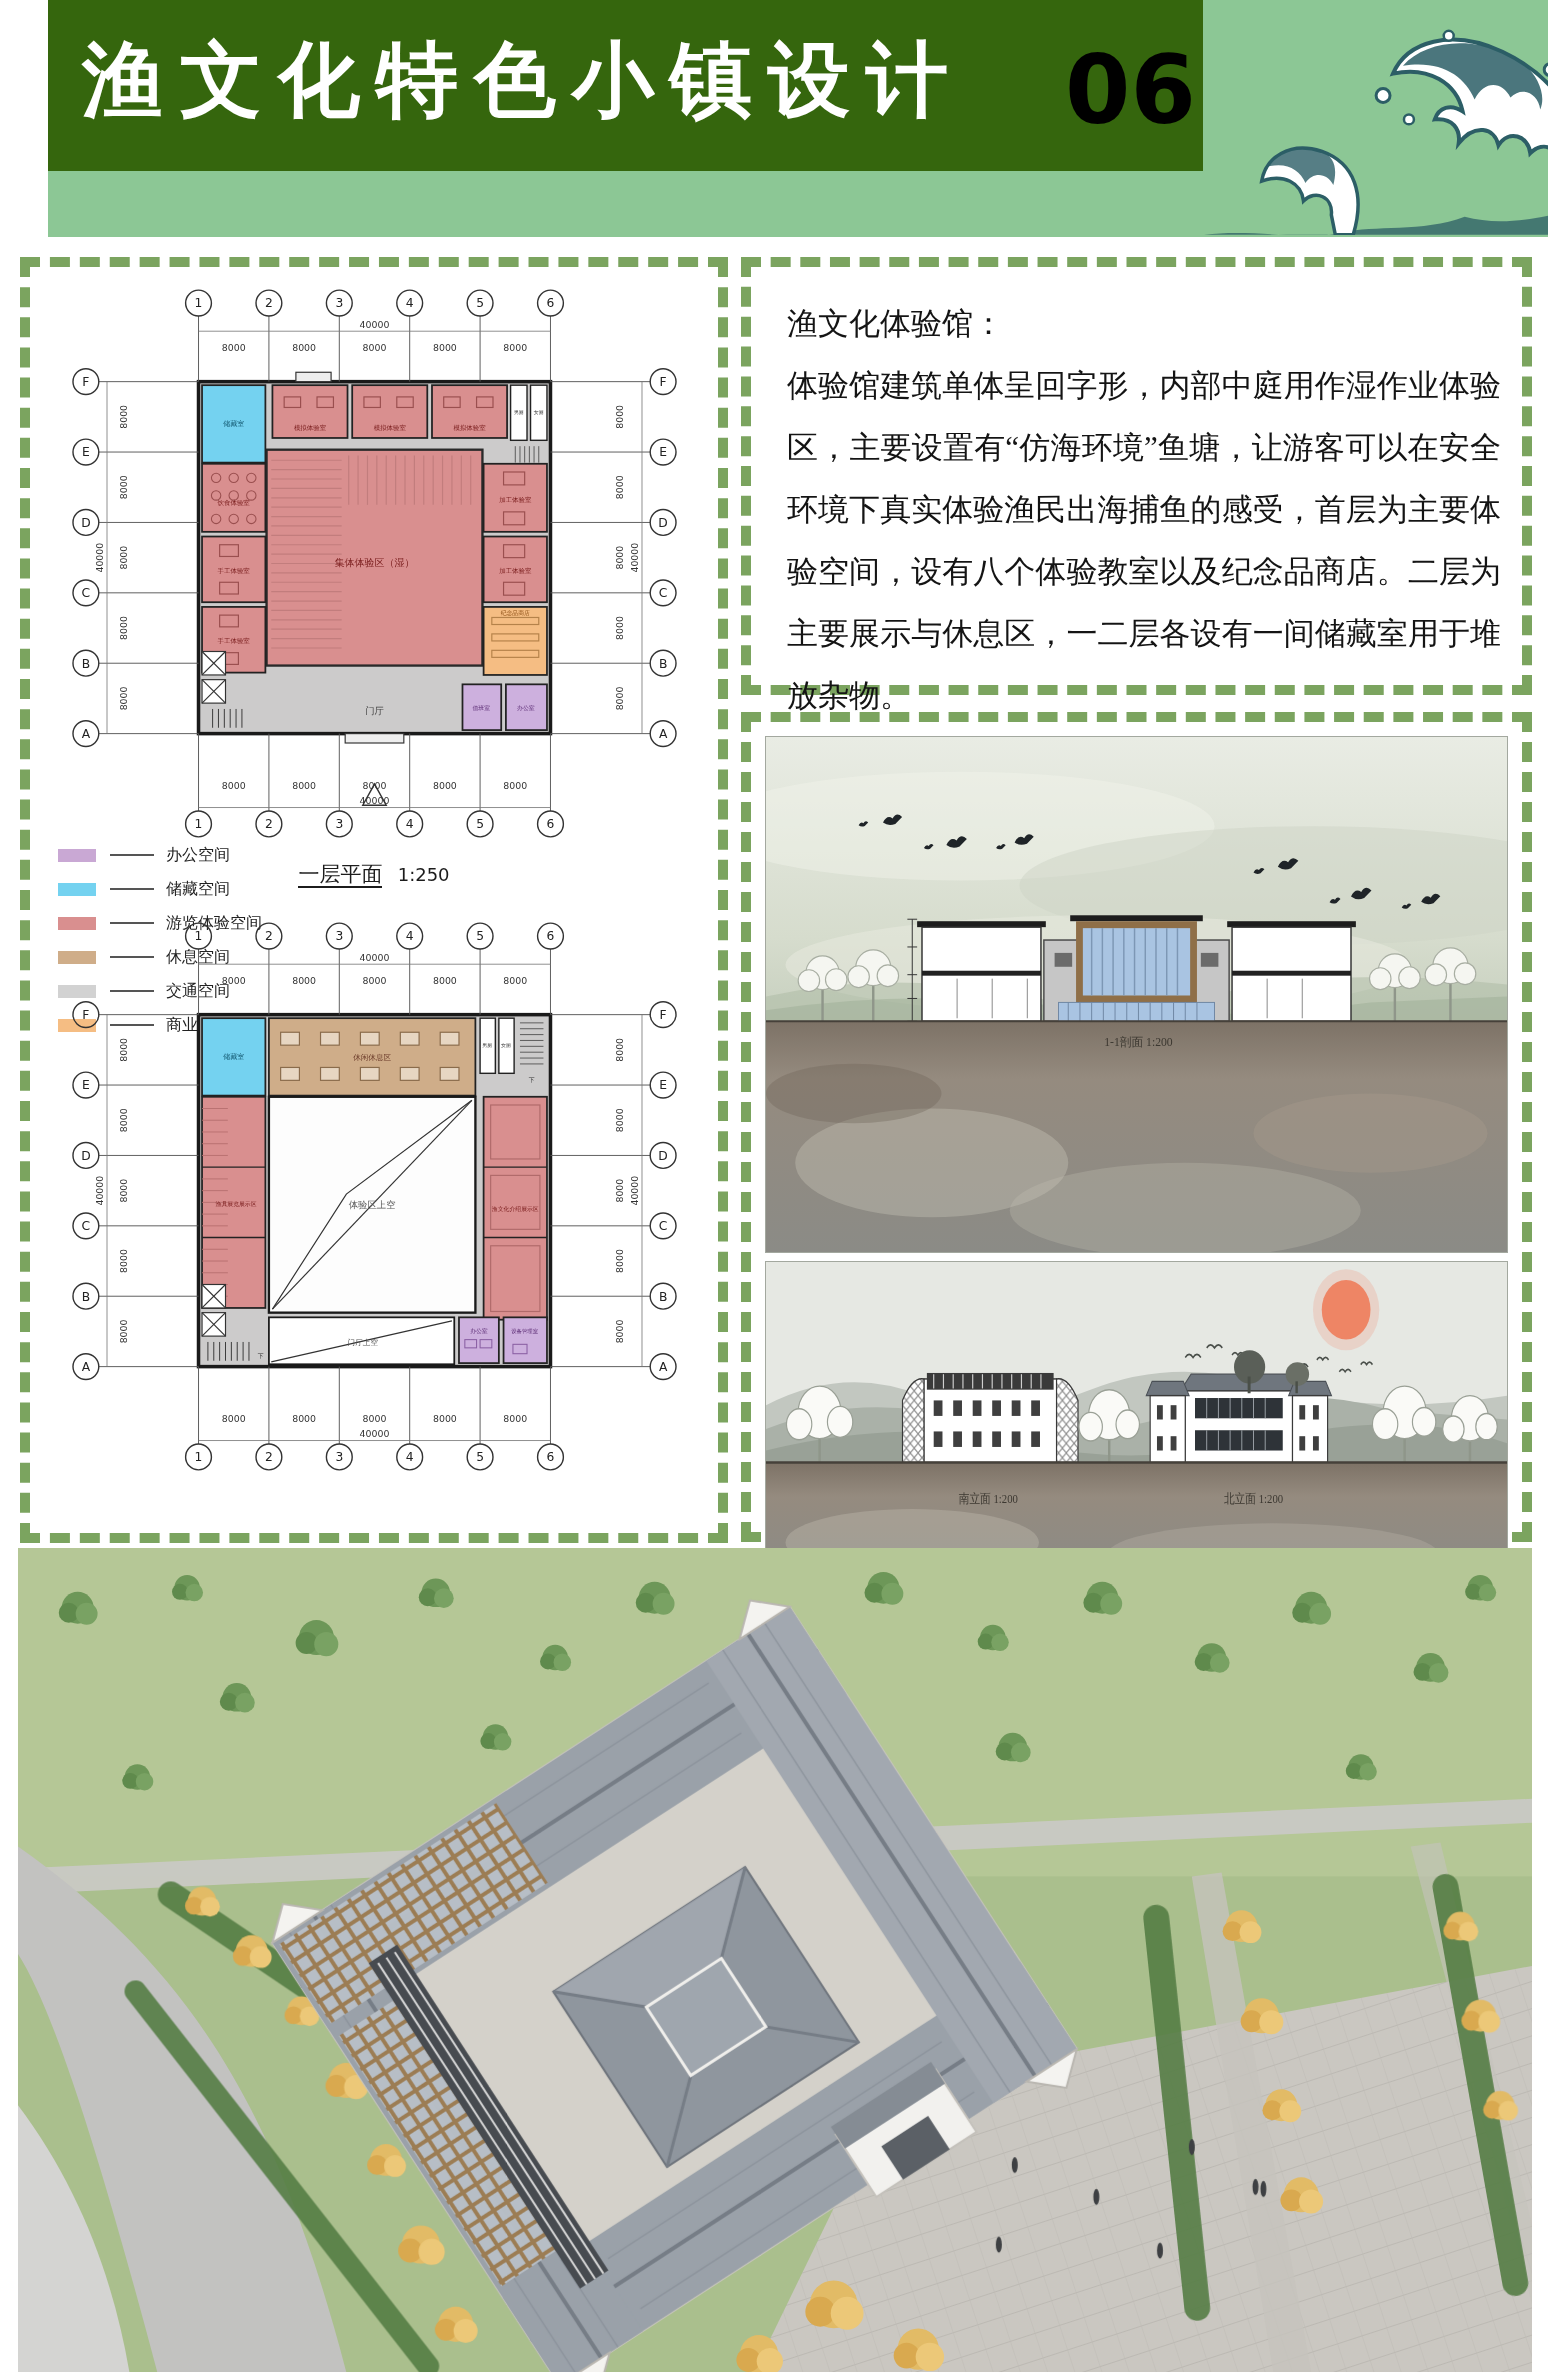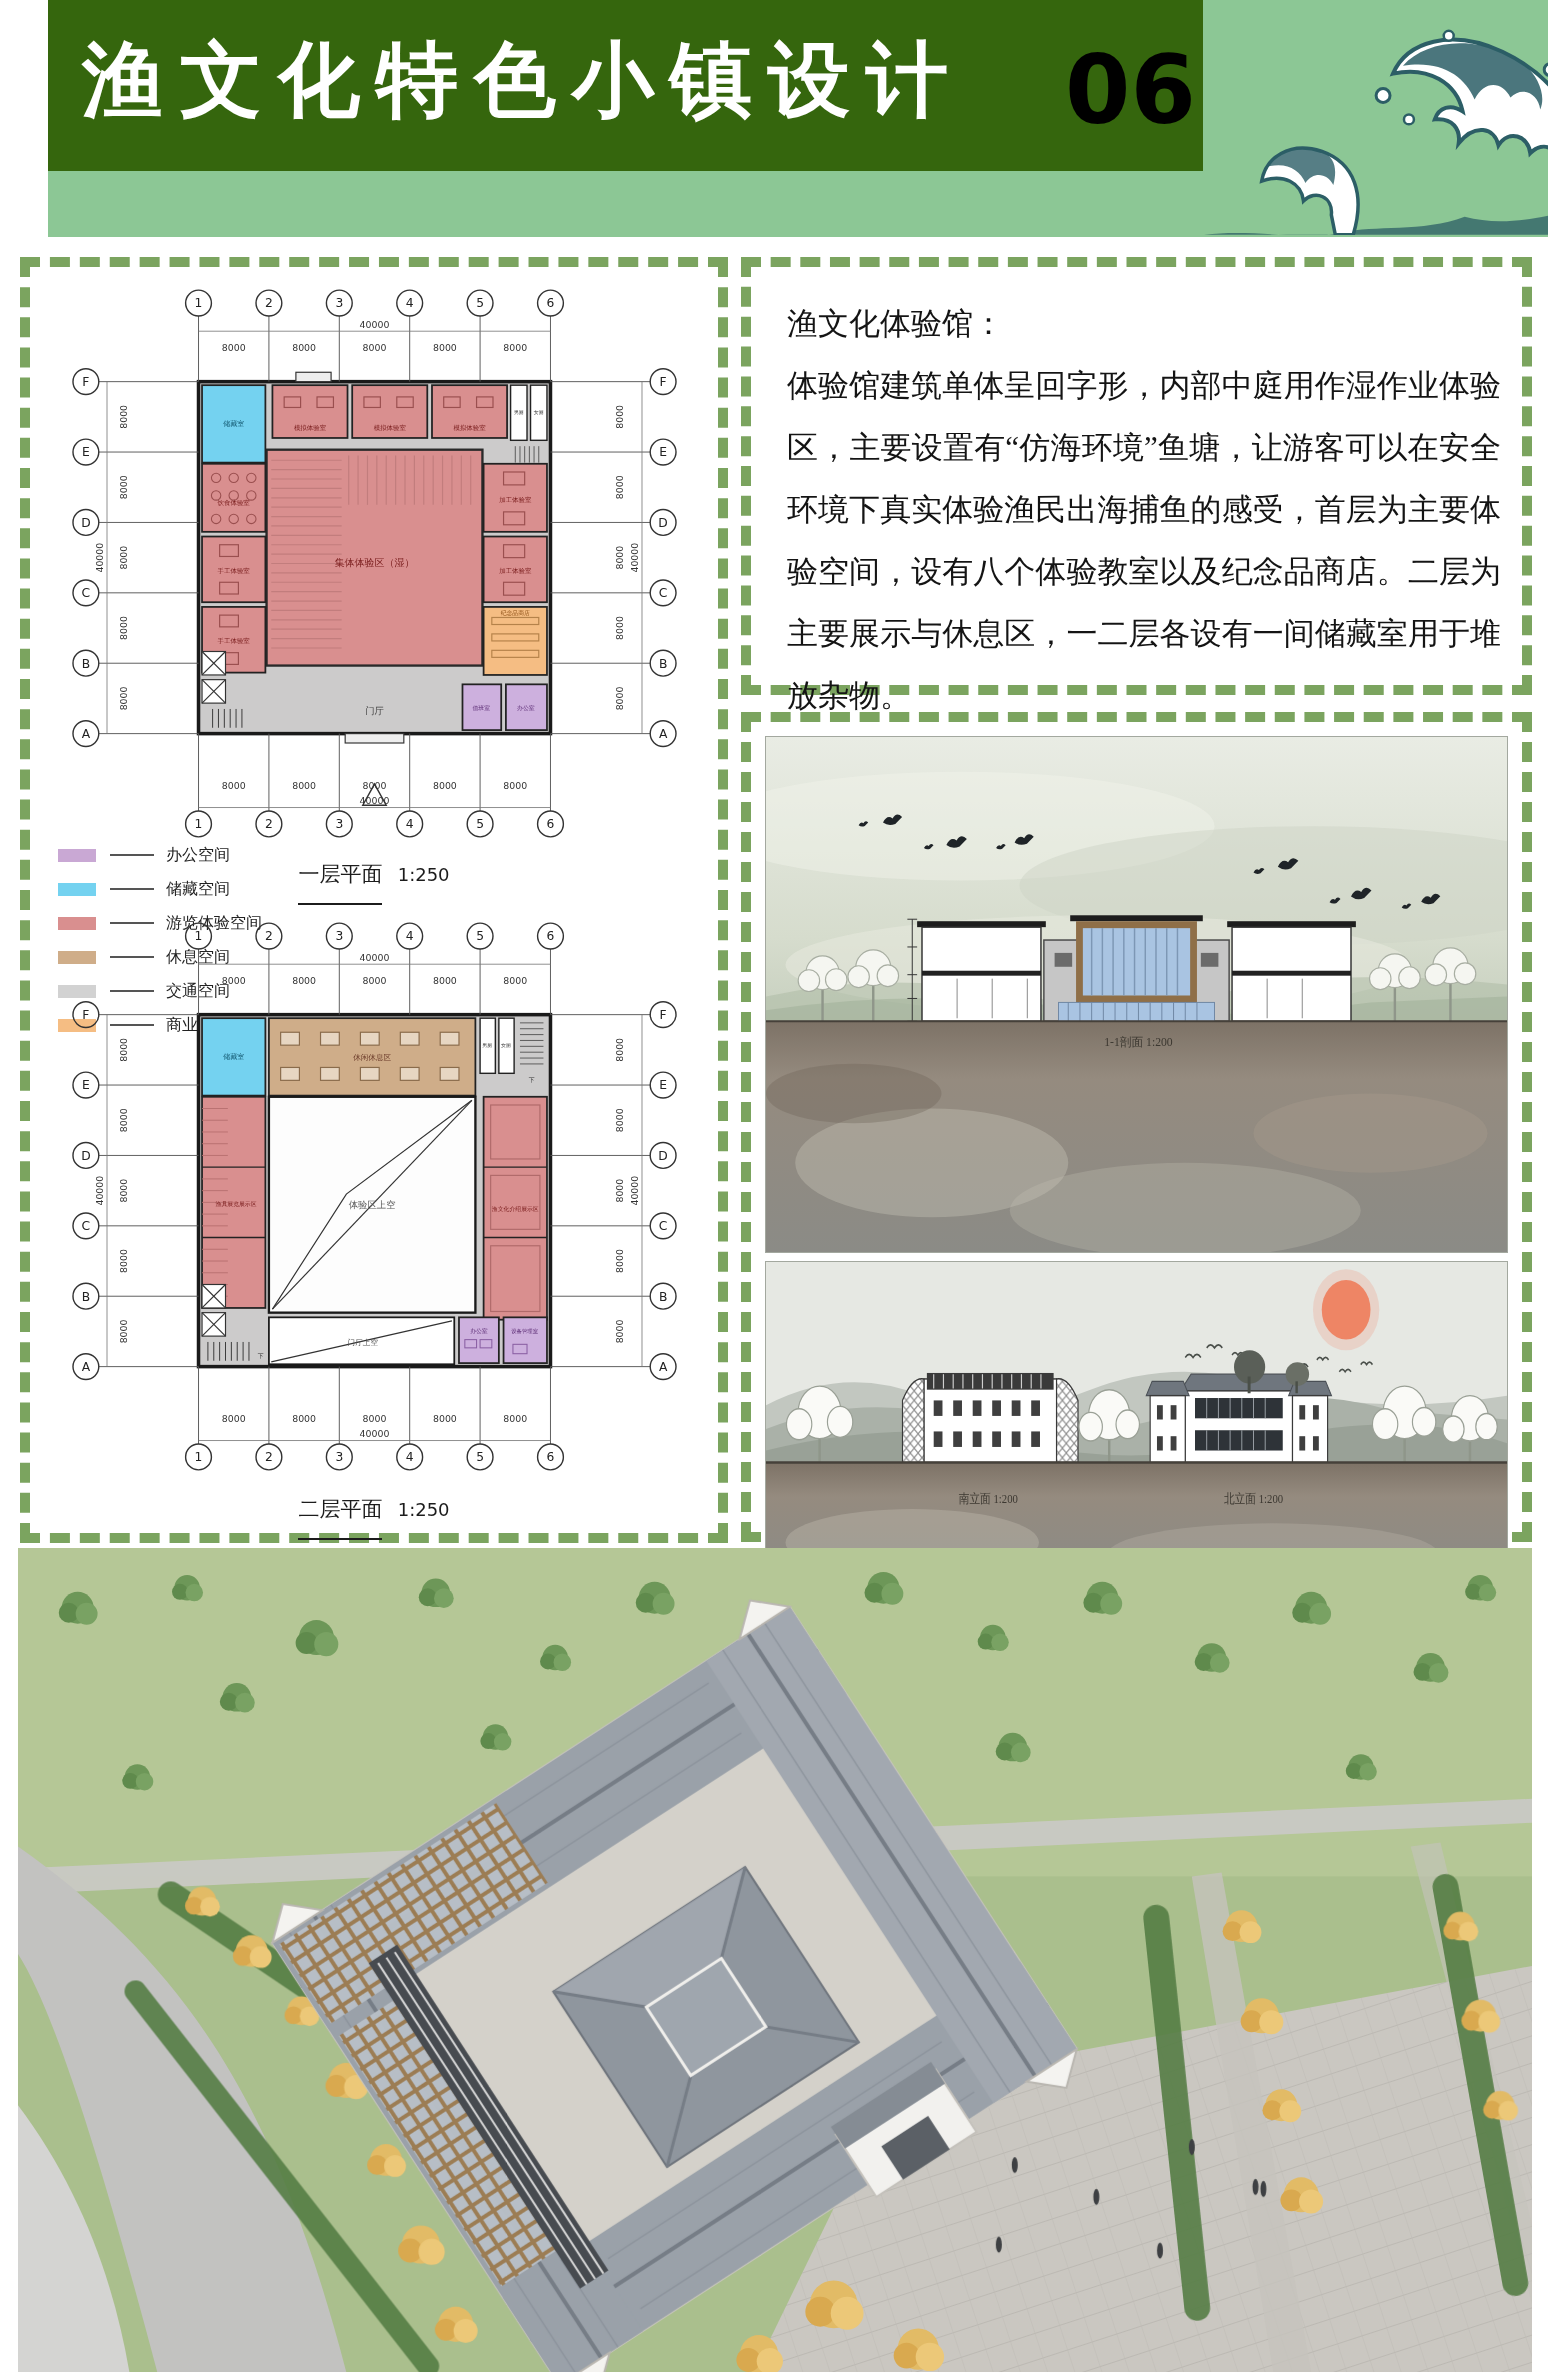--- a/index.html
+++ b/index.html
@@ -26,21 +26,21 @@
         font-family:"Liberation Serif","DejaVu Serif",serif;font-size:31px;line-height:62px;}
   .desc .heading{display:block;}
   .desc .body{display:block;text-align:justify;}
 
   
   .plan-svg{position:absolute;left:16px;width:657px;height:589px;}
   .plan1{top:2px;} .plan2{top:635px;}
   .plan-caption{position:absolute;left:0;width:100%;text-align:center;color:#1c1c1c;
                 font-family:"Liberation Serif","DejaVu Serif",serif;font-size:21px;}
   .cap1{top:593px;} .cap2{top:1228px;}
-  .plan-caption .nm{border-bottom:2px solid #1c1c1c;padding-bottom:17px;}
+  .plan-caption .nm{border-bottom:2px solid #1c1c1c;padding-bottom:0;}
   .plan-caption .sc{margin-left:10px;font-family:"DejaVu Sans",sans-serif;font-size:18px;}
 
   .legend{position:absolute;left:28px;top:577px;width:229px;}
   .legend-row{display:flex;align-items:center;height:22px;margin-bottom:12px;}
   .legend-sw{width:38px;height:13px;margin-right:14px;flex:none;}
   .legend-line{width:44px;border-top:2px solid #555;margin-right:12px;flex:none;}
   .legend-label{font-size:16px;color:#222;font-family:"Liberation Serif","DejaVu Serif",serif;white-space:nowrap;}
 
   
   .elev{position:absolute;left:14px;width:743px;border:1px solid #a3a89f;box-sizing:border-box;overflow:hidden;background:#5eead4;}
@@ -600,24 +600,20 @@
           <text x="280" y="49" font-size="8" text-anchor="middle" fill="#333" class="dimtxt">40000</text>
           <line x1="130" y1="458" x2="430" y2="458" stroke="#777" stroke-width="0.7"></line>
           <text x="280" y="455" font-size="8" text-anchor="middle" fill="#333" class="dimtxt">40000</text>
           <line x1="52" y1="95" x2="52" y2="395" stroke="#777" stroke-width="0.7"></line>
           <text x="49" y="245" font-size="8" text-anchor="middle" fill="#333" class="dimtxt" transform="rotate(-90 49 245)">40000</text>
           <line x1="508" y1="95" x2="508" y2="395" stroke="#777" stroke-width="0.7"></line>
           <text x="505" y="245" font-size="8" text-anchor="middle" fill="#333" class="dimtxt" transform="rotate(-90 505 245)">40000</text>
         </g>
       </svg>
 
-    <div class="plan-caption cap2">
-      <span class="nm">二层平面</span>
-      <span class="sc">1:250</span>
-    </div>
   </div>
 
   <div class="panel panel-text">
     <div class="desc">
       <span class="heading">渔文化体验馆：</span>
       <span class="body">体验馆建筑单体呈回字形，内部中庭用作湿作业体验区，主要设置有“仿海环境”鱼塘，让游客可以在安全环境下真实体验渔民出海捕鱼的感受，首层为主要体验空间，设有八个体验教室以及纪念品商店。二层为主要展示与休息区，一二层各设有一间储藏室用于堆放杂物。</span>
     </div>
   </div>
 
   <div class="panel panel-elev">

